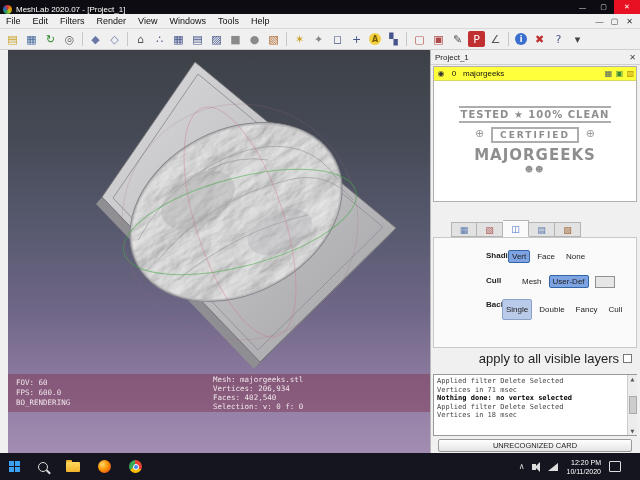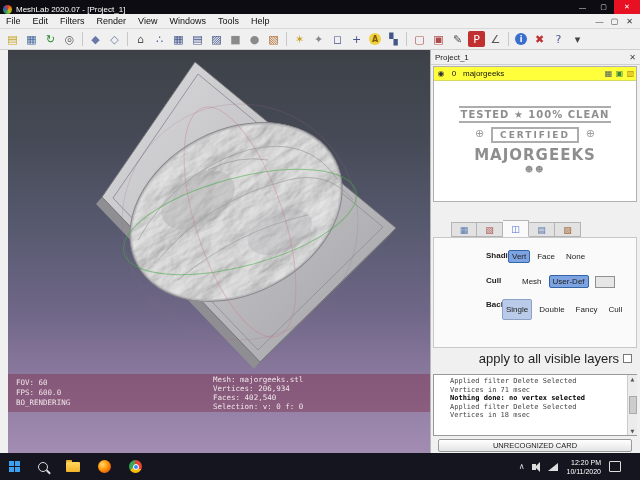--- a/index.html
+++ b/index.html
@@ -80,21 +80,21 @@
   .opt{font-size:8px;padding:0 4px;height:11px;line-height:11px;border-radius:2px;color:#222;}
   .opt.sel{background:#7da3e2;border:1px solid #3465a4;padding:0 3px;}
   .opt.sel2{background:#b9cbe8;border:1px solid #8aa2c8;padding:4px 3px;}
   .swatch{width:18px;height:10px;background:#e6e6e6;border:1px solid #909090;margin-left:3px;}
 
   .applyrow{position:absolute;right:8px;top:301px;display:flex;align-items:center;font-size:13px;gap:4px;color:#222;}
   .cb{width:9px;height:9px;background:#fff;border:1px solid #777;box-sizing:border-box;}
 
   .logbox{position:absolute;left:2px;top:324px;width:204px;height:62px;background:#fff;border:1px solid #999;
           box-sizing:border-box;font-family:"DejaVu Sans Mono","Liberation Mono",monospace;font-size:7px;
-          color:#444;padding:2px 13px 2px 16px;line-height:8.5px;overflow:hidden;}
+          color:#444;padding:2px 13px 2px 3px;line-height:8.5px;overflow:hidden;}
   .logbox .lb{color:#000;font-weight:bold;}
   .logscroll{position:absolute;right:3px;top:325px;width:10px;height:60px;background:#ececec;border-left:1px solid #ccc;
              display:flex;flex-direction:column;align-items:center;justify-content:space-between;
              font-size:5px;color:#555;font-family:"DejaVu Sans",sans-serif;box-sizing:border-box;padding:1px 0;}
   .lthumb{width:8px;height:18px;background:#cdcdcd;border:1px solid #aaa;box-sizing:border-box;}
 
   .cardbtn{position:absolute;left:7px;top:389px;width:194px;height:13px;background:linear-gradient(#ffffff,#e4e4e4);
            border:1px solid #9a9a9a;border-radius:2px;font-size:7.5px;display:flex;align-items:center;
            justify-content:center;color:#222;box-sizing:border-box;}
 

